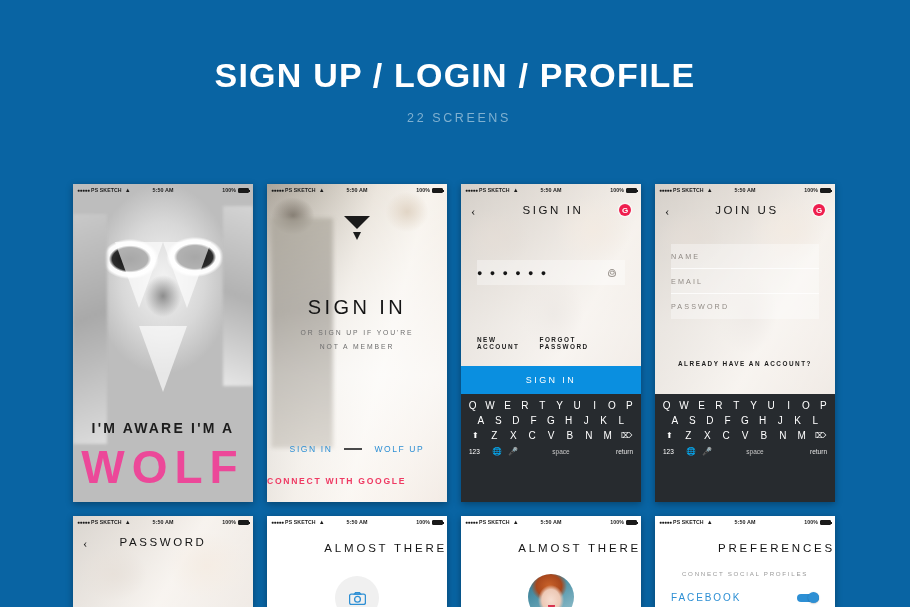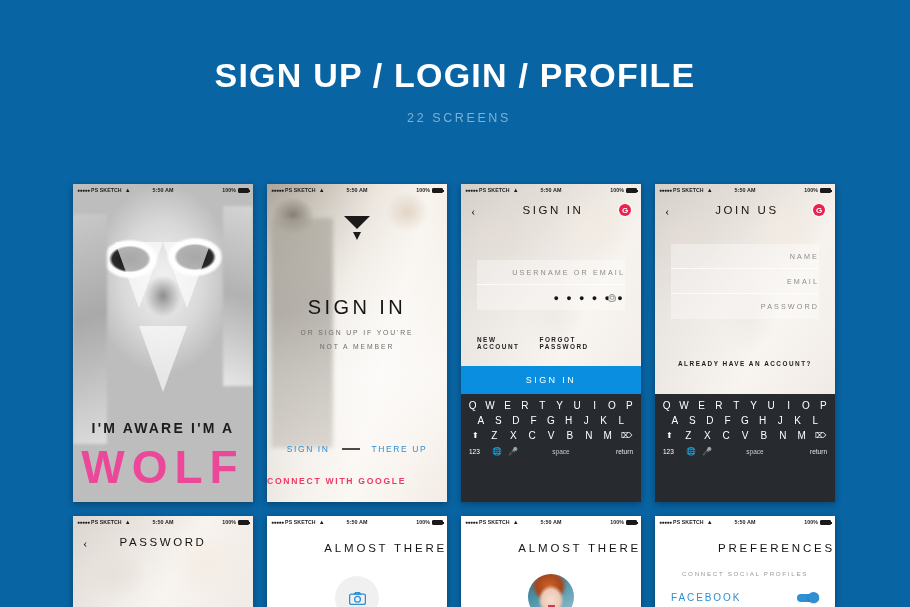--- a/index.html
+++ b/index.html
@@ -186,21 +186,21 @@
     display: flex; align-items: center; justify-content: center;
     box-shadow: 0 0 0 1.5px rgba(255,255,255,0.5);
   }
   .nav-spacer { width: 16px; }
 
   .fields { position: absolute; left: 16px; right: 16px; z-index: 6; }
   .fields.f2 { top: 76px; }
   .fields.f3 { top: 60px; }
   .field {
     height: 25px; background: rgba(255,255,255,0.36);
-    display: flex; align-items: center; justify-content: flex-end;
+    display: flex; align-items: center; justify-content: flex-start;
     position: relative; border-bottom: 1px solid rgba(255,255,255,0.75);
   }
   .field:last-child { border-bottom: none; }
   .field span {
     font-size: 7.2px; letter-spacing: 2.1px; color: #908a84;
   }
   .field .dots { font-size: 9px; letter-spacing: 2.4px; color: #151515; }
   .eye {
     position: absolute; right: 9px; width: 8px; height: 8px;
     border: 0.8px solid #9a948e; border-radius: 50% 50% 50% 50% / 60% 60% 40% 40%;
@@ -348,21 +348,21 @@
         <polygon points="9,16 17,16 13,24" fill="#1a1a1a"></polygon>
       </svg>
       <div class="s2-title">SIGN IN</div>
       <div class="s2-sub">
         <div>OR SIGN UP IF YOU'RE</div>
         <div>NOT A MEMBER</div>
       </div>
       <div class="s2-links">
         <a href="#">SIGN IN</a>
         <span class="s2-dash"></span>
-        <a href="#">THERE UP</a>
+        <a href="#">WOLF UP</a>
       </div>
       <div class="s2-google">CONNECT WITH GOOGLE</div>
       <div class="statusbar">
         <span class="sb-dots">●●●●●</span>
         <span class="sb-carrier">PS SKETCH</span>
         <span class="sb-wifi">▲</span>
         <span class="sb-time">5:50 AM</span>
         <span class="sb-right">
           <span>100%</span>
           <span class="sb-batt"></span>
@@ -371,23 +371,20 @@
     </div>
 
     <div class="phone">
       <div class="photo ph-blur"></div>
       <div class="navbar">
         <span class="nav-back">‹</span>
         <span class="nav-title">SIGN IN</span>
         <span class="nav-g">G</span>
       </div>
       <div class="fields f2">
-        <div class="field">
-          <span>USERNAME OR EMAIL</span>
-        </div>
         <div class="field">
           <span class="dots">● ● ● ● ● ●</span>
           <span class="eye"></span>
         </div>
       </div>
       <div class="sub-links sl2">
         <a href="#">NEW ACCOUNT</a>
         <a href="#">FORGOT PASSWORD</a>
       </div>
       <div class="cta">SIGN IN</div>

